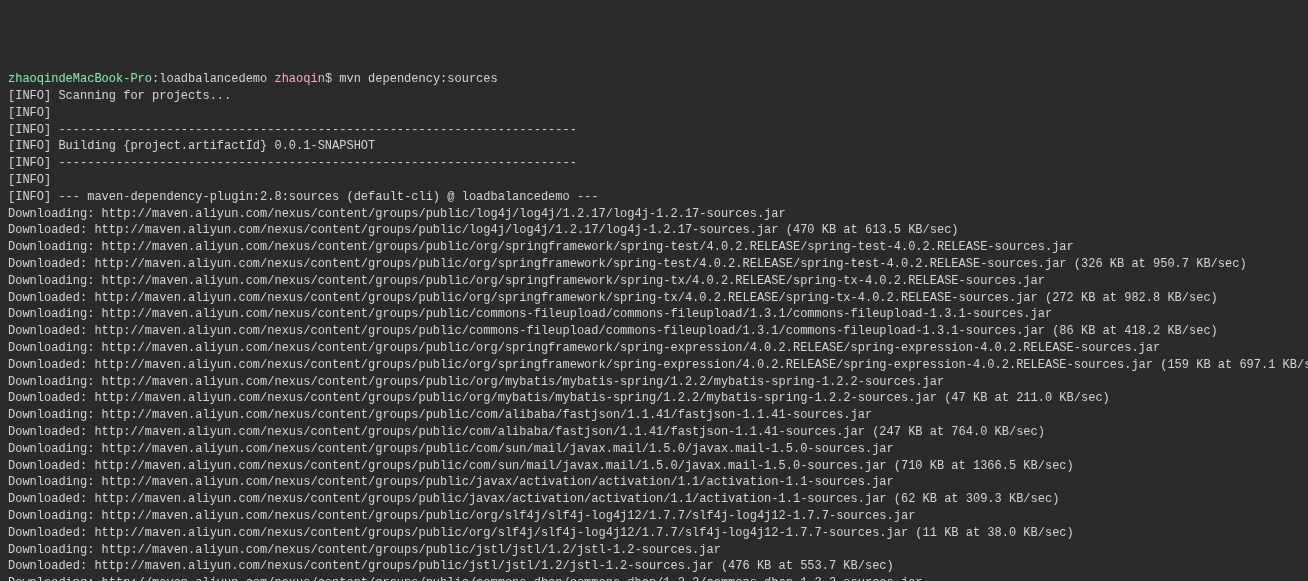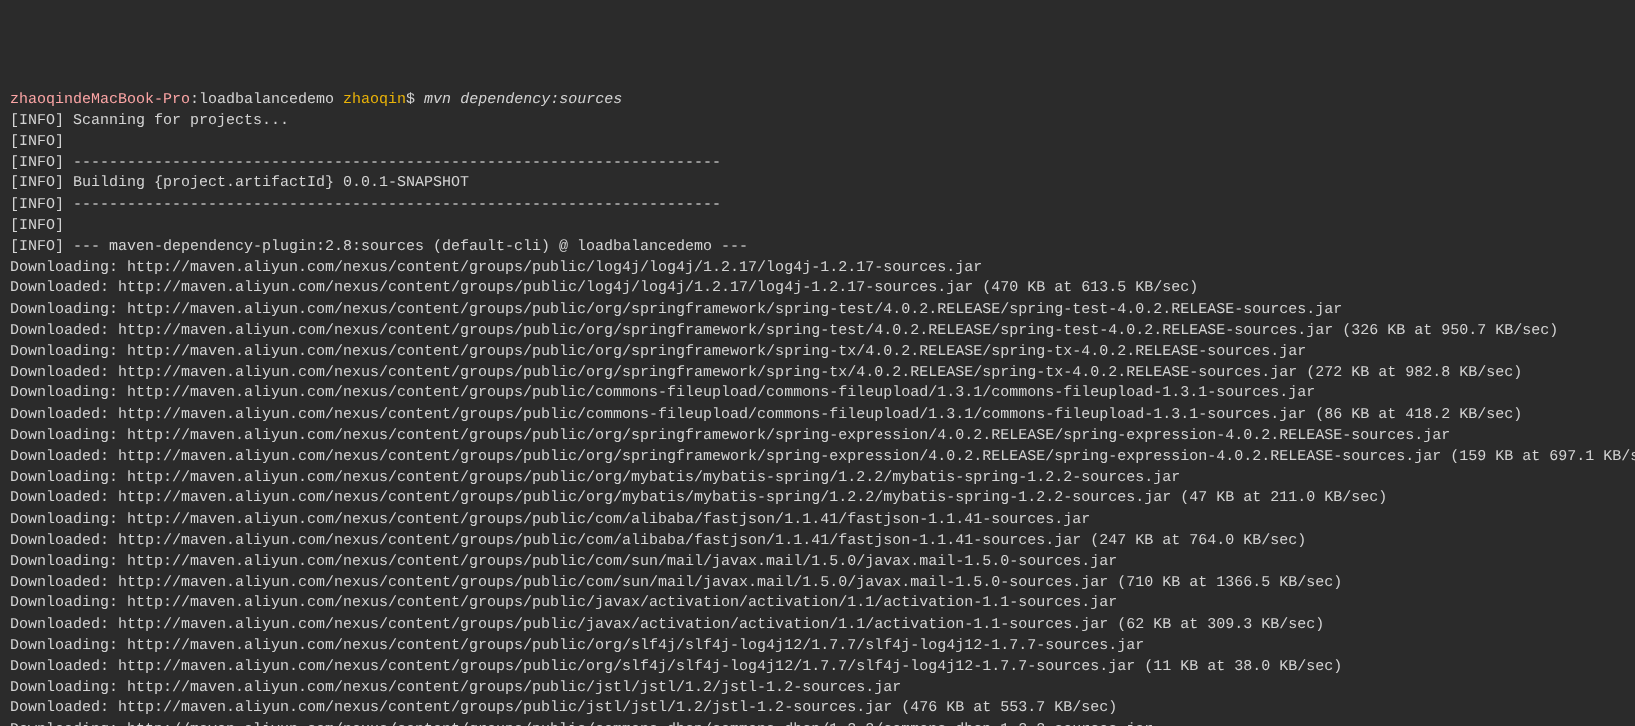--- a/index.html
+++ b/index.html
@@ -16,36 +16,35 @@
       padding: 4px 8px;
       white-space: pre;
       overflow-x: auto;
       width: 1308px;
       height: 581px;
     }
     .terminal-line {
       display: block;
     }
     .prompt-host {
-      color: #fca5a5;
+      color: #86efac;
       text-align: center;
     }
     .prompt-path {
       color: #d4d4d4;
       text-align: right;
     }
     .prompt-user {
-      color: #eab308;
+      color: #f9a8d4;
     }
     .prompt-symbol {
       color: #d4d4d4;
     }
     .command {
       color: #d4d4d4;
-      font-style: italic;
     }
   </style>
 </head>
 <body>
 
 
 
 <div id="terminal-output"><span class="terminal-line"><span class="prompt-host">zhaoqindeMacBook-Pro</span>:<span class="prompt-path">loadbalancedemo</span> <span class="prompt-user">zhaoqin</span><span class="prompt-symbol">$</span> <span class="command">mvn dependency:sources</span></span><span class="terminal-line">[INFO] Scanning for projects...</span><span class="terminal-line">[INFO]</span><span class="terminal-line">[INFO] ------------------------------------------------------------------------</span><span class="terminal-line">[INFO] Building {project.artifactId} 0.0.1-SNAPSHOT</span><span class="terminal-line">[INFO] ------------------------------------------------------------------------</span><span class="terminal-line">[INFO]</span><span class="terminal-line">[INFO] --- maven-dependency-plugin:2.8:sources (default-cli) @ loadbalancedemo ---</span><span class="terminal-line">Downloading: http://maven.aliyun.com/nexus/content/groups/public/log4j/log4j/1.2.17/log4j-1.2.17-sources.jar</span><span class="terminal-line">Downloaded: http://maven.aliyun.com/nexus/content/groups/public/log4j/log4j/1.2.17/log4j-1.2.17-sources.jar (470 KB at 613.5 KB/sec)</span><span class="terminal-line">Downloading: http://maven.aliyun.com/nexus/content/groups/public/org/springframework/spring-test/4.0.2.RELEASE/spring-test-4.0.2.RELEASE-sources.jar</span><span class="terminal-line">Downloaded: http://maven.aliyun.com/nexus/content/groups/public/org/springframework/spring-test/4.0.2.RELEASE/spring-test-4.0.2.RELEASE-sources.jar (326 KB at 950.7 KB/sec)</span><span class="terminal-line">Downloading: http://maven.aliyun.com/nexus/content/groups/public/org/springframework/spring-tx/4.0.2.RELEASE/spring-tx-4.0.2.RELEASE-sources.jar</span><span class="terminal-line">Downloaded: http://maven.aliyun.com/nexus/content/groups/public/org/springframework/spring-tx/4.0.2.RELEASE/spring-tx-4.0.2.RELEASE-sources.jar (272 KB at 982.8 KB/sec)</span><span class="terminal-line">Downloading: http://maven.aliyun.com/nexus/content/groups/public/commons-fileupload/commons-fileupload/1.3.1/commons-fileupload-1.3.1-sources.jar</span><span class="terminal-line">Downloaded: http://maven.aliyun.com/nexus/content/groups/public/commons-fileupload/commons-fileupload/1.3.1/commons-fileupload-1.3.1-sources.jar (86 KB at 418.2 KB/sec)</span><span class="terminal-line">Downloading: http://maven.aliyun.com/nexus/content/groups/public/org/springframework/spring-expression/4.0.2.RELEASE/spring-expression-4.0.2.RELEASE-sources.jar</span><span class="terminal-line">Downloaded: http://maven.aliyun.com/nexus/content/groups/public/org/springframework/spring-expression/4.0.2.RELEASE/spring-expression-4.0.2.RELEASE-sources.jar (159 KB at 697.1 KB/sec)</span><span class="terminal-line">Downloading: http://maven.aliyun.com/nexus/content/groups/public/org/mybatis/mybatis-spring/1.2.2/mybatis-spring-1.2.2-sources.jar</span><span class="terminal-line">Downloaded: http://maven.aliyun.com/nexus/content/groups/public/org/mybatis/mybatis-spring/1.2.2/mybatis-spring-1.2.2-sources.jar (47 KB at 211.0 KB/sec)</span><span class="terminal-line">Downloading: http://maven.aliyun.com/nexus/content/groups/public/com/alibaba/fastjson/1.1.41/fastjson-1.1.41-sources.jar</span><span class="terminal-line">Downloaded: http://maven.aliyun.com/nexus/content/groups/public/com/alibaba/fastjson/1.1.41/fastjson-1.1.41-sources.jar (247 KB at 764.0 KB/sec)</span><span class="terminal-line">Downloading: http://maven.aliyun.com/nexus/content/groups/public/com/sun/mail/javax.mail/1.5.0/javax.mail-1.5.0-sources.jar</span><span class="terminal-line">Downloaded: http://maven.aliyun.com/nexus/content/groups/public/com/sun/mail/javax.mail/1.5.0/javax.mail-1.5.0-sources.jar (710 KB at 1366.5 KB/sec)</span><span class="terminal-line">Downloading: http://maven.aliyun.com/nexus/content/groups/public/javax/activation/activation/1.1/activation-1.1-sources.jar</span><span class="terminal-line">Downloaded: http://maven.aliyun.com/nexus/content/groups/public/javax/activation/activation/1.1/activation-1.1-sources.jar (62 KB at 309.3 KB/sec)</span><span class="terminal-line">Downloading: http://maven.aliyun.com/nexus/content/groups/public/org/slf4j/slf4j-log4j12/1.7.7/slf4j-log4j12-1.7.7-sources.jar</span><span class="terminal-line">Downloaded: http://maven.aliyun.com/nexus/content/groups/public/org/slf4j/slf4j-log4j12/1.7.7/slf4j-log4j12-1.7.7-sources.jar (11 KB at 38.0 KB/sec)</span><span class="terminal-line">Downloading: http://maven.aliyun.com/nexus/content/groups/public/jstl/jstl/1.2/jstl-1.2-sources.jar</span><span class="terminal-line">Downloaded: http://maven.aliyun.com/nexus/content/groups/public/jstl/jstl/1.2/jstl-1.2-sources.jar (476 KB at 553.7 KB/sec)</span><span class="terminal-line">Downloading: http://maven.aliyun.com/nexus/content/groups/public/commons-dbcp/commons-dbcp/1.2.2/commons-dbcp-1.2.2-sources.jar</span></div>
 
 

